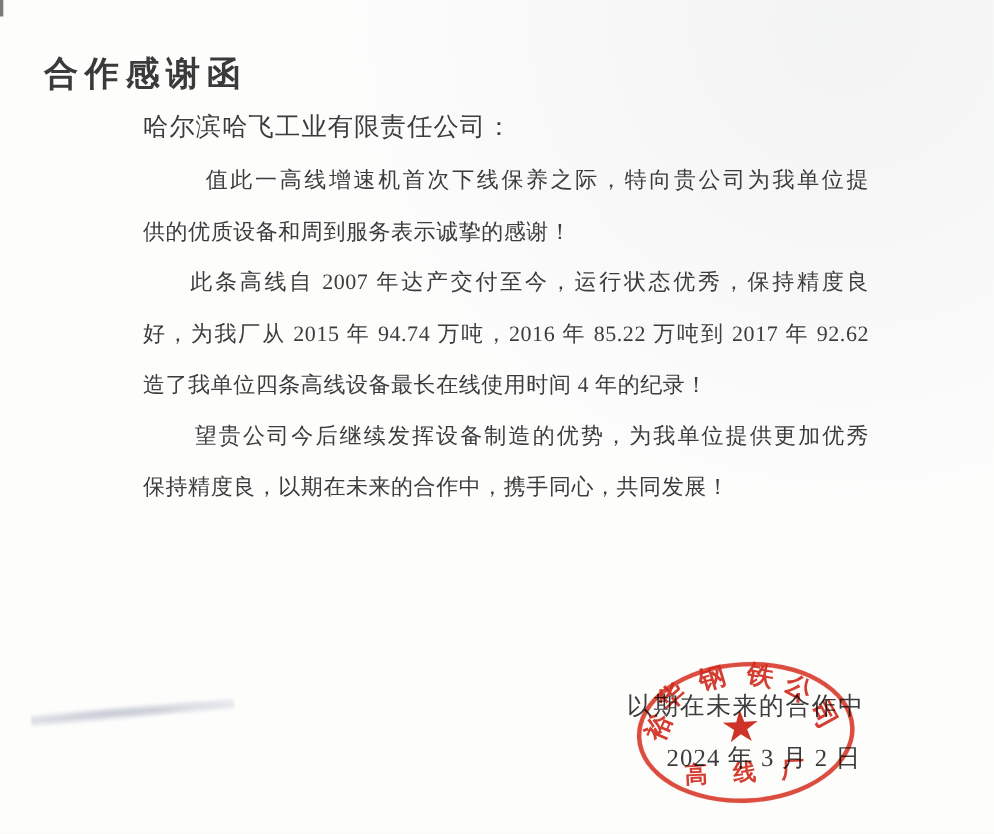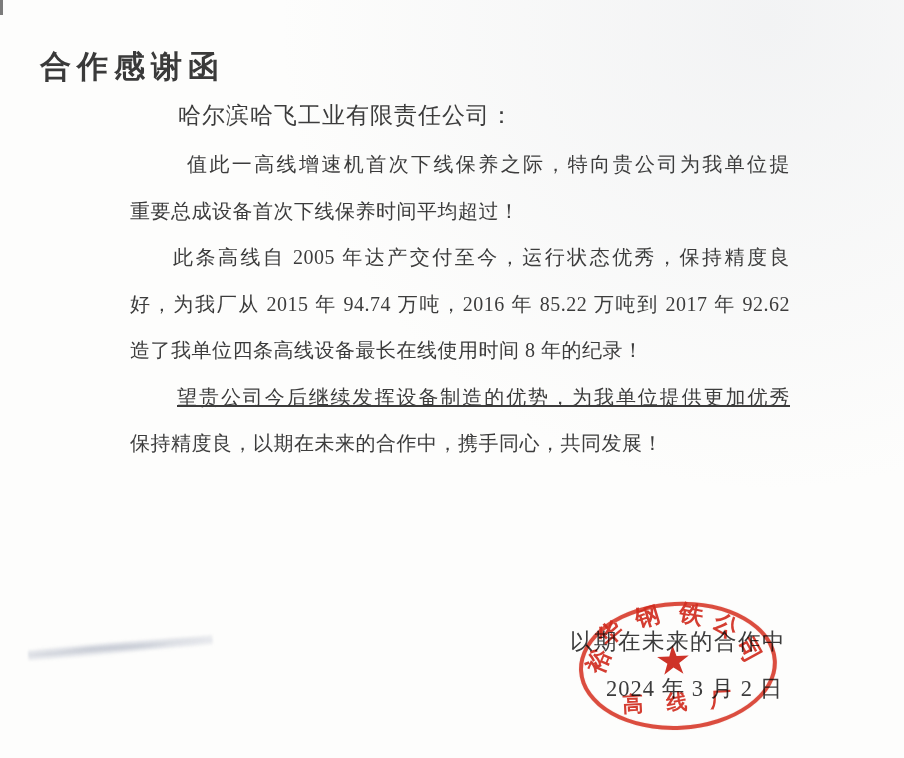--- a/index.html
+++ b/index.html
@@ -21,38 +21,38 @@
   
   .doc-title {
     position: absolute; top: 46px; left: 0; width: 904px;
     text-align: left;
     font-size: 31px; font-weight: 600; letter-spacing: 6px;
     color: #3a3a3a;
     padding-left: 40px;
   }
   .salutation {
     position: absolute; top: 100px; left: 130px;
-    font-size: 23px; letter-spacing: 1px; margin-left: 48px;
+    font-size: 23px; letter-spacing: 1px;
   }
   .letter-body {
     position: absolute; top: 141px; left: 130px; width: 660px;
     font-size: 20px; letter-spacing: 0.5px;
   }
   .line {
     height: 46.5px; line-height: 46.5px;
     white-space: nowrap;
   }
   .line.full {
     white-space: normal;
     text-align: justify;
     text-align-last: justify;
   }
   .para-0 .line.first { text-indent: 57px; }
   .para-1 .line.first { text-indent: 43px; }
-  .para-2 .line.first { text-indent: 47px; text-decoration: underline; }
+  .para-2 .line.first { text-indent: 47px; }
 
   .signature-line {
     position: absolute; top: 626px; left: 570px;
     font-size: 22.5px; letter-spacing: 1.5px;
   }
   .date-line {
     position: absolute; top: 673px; left: 606px;
     font-size: 22.5px; letter-spacing: 1px;
   }
 
@@ -118,26 +118,26 @@
   <div class="corner-mark"></div>
 
   <div class="doc-title">合作感谢函</div>
 
   <div class="salutation">哈尔滨哈飞工业有限责任公司：</div>
 
   <div class="letter-body">
 
   <div class="paragraph para-0">
         <div class="line first full">值此一高线增速机首次下线保养之际，特向贵公司为我单位提</div>
-        <div class="line">重要总成设备首次下线保养时间平均超过！</div>
+        <div class="line">供的优质设备和周到服务表示诚挚的感谢！</div>
       </div>
       <div class="paragraph para-1">
-        <div class="line first full">此条高线自 2005 年达产交付至今，运行状态优秀，保持精度良</div>
+        <div class="line first full">此条高线自 2007 年达产交付至今，运行状态优秀，保持精度良</div>
         <div class="line full">好，为我厂从 2015 年 94.74 万吨，2016 年 85.22 万吨到 2017 年 92.62</div>
-        <div class="line">造了我单位四条高线设备最长在线使用时间 8 年的纪录！</div>
+        <div class="line">造了我单位四条高线设备最长在线使用时间 4 年的纪录！</div>
       </div>
       <div class="paragraph para-2">
         <div class="line first full">望贵公司今后继续发挥设备制造的优势，为我单位提供更加优秀</div>
         <div class="line">保持精度良，以期在未来的合作中，携手同心，共同发展！</div>
       </div>
     </div>
 
   <div class="signature-line">以期在未来的合作中</div>
 
   <div class="date-line">2024 年 3 月 2 日</div>

